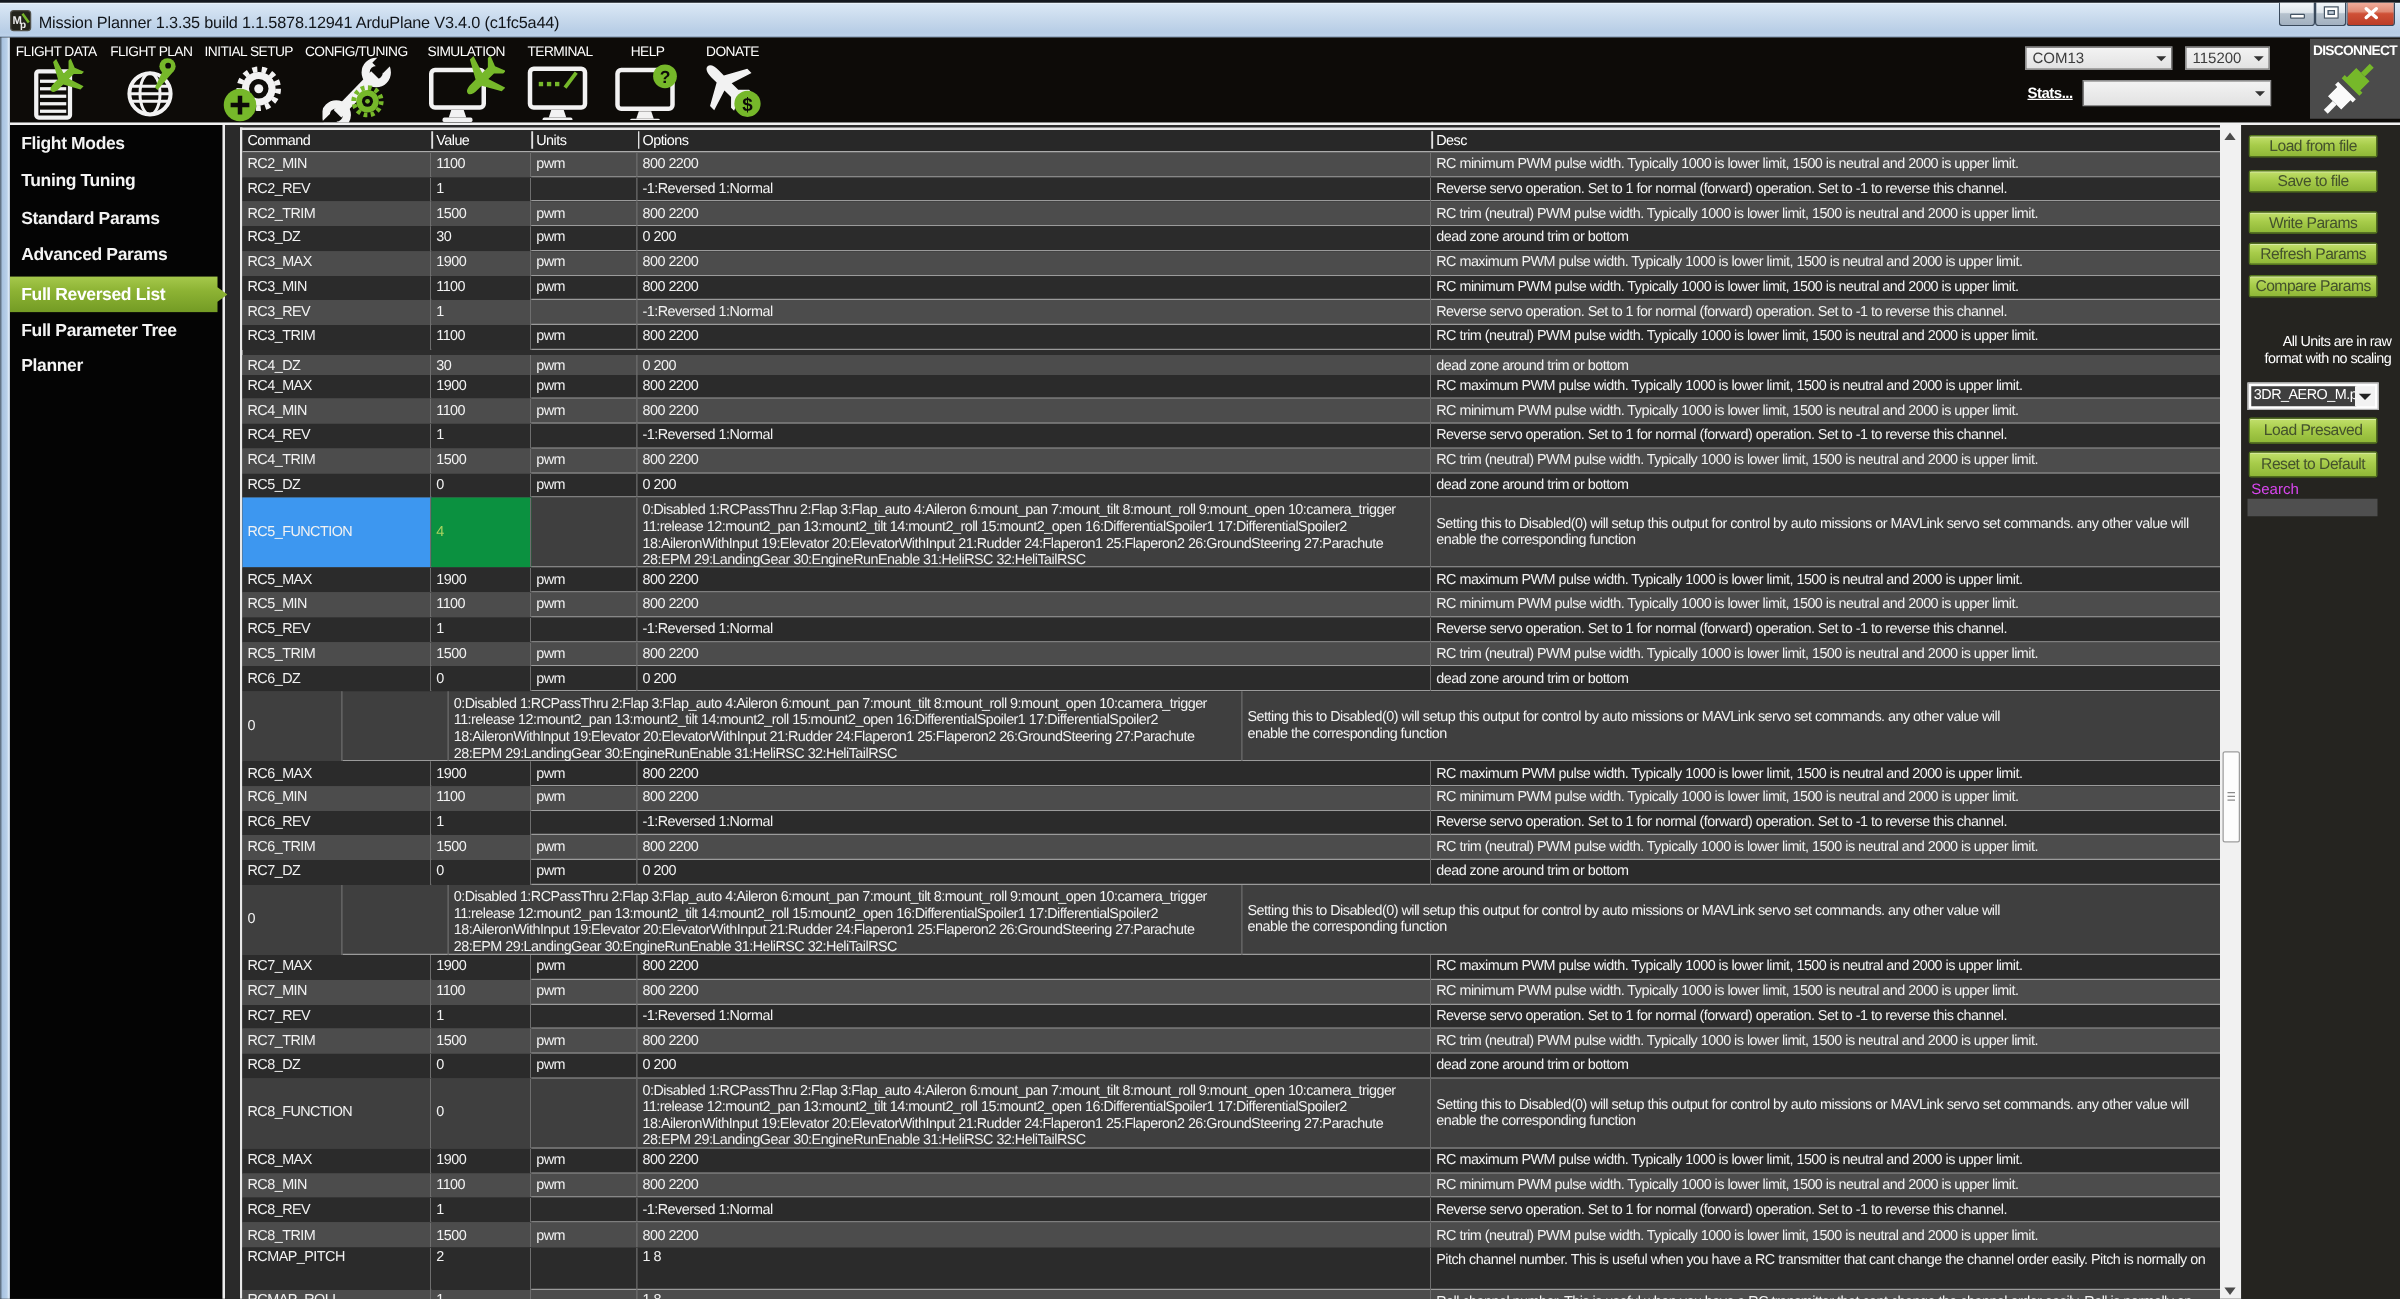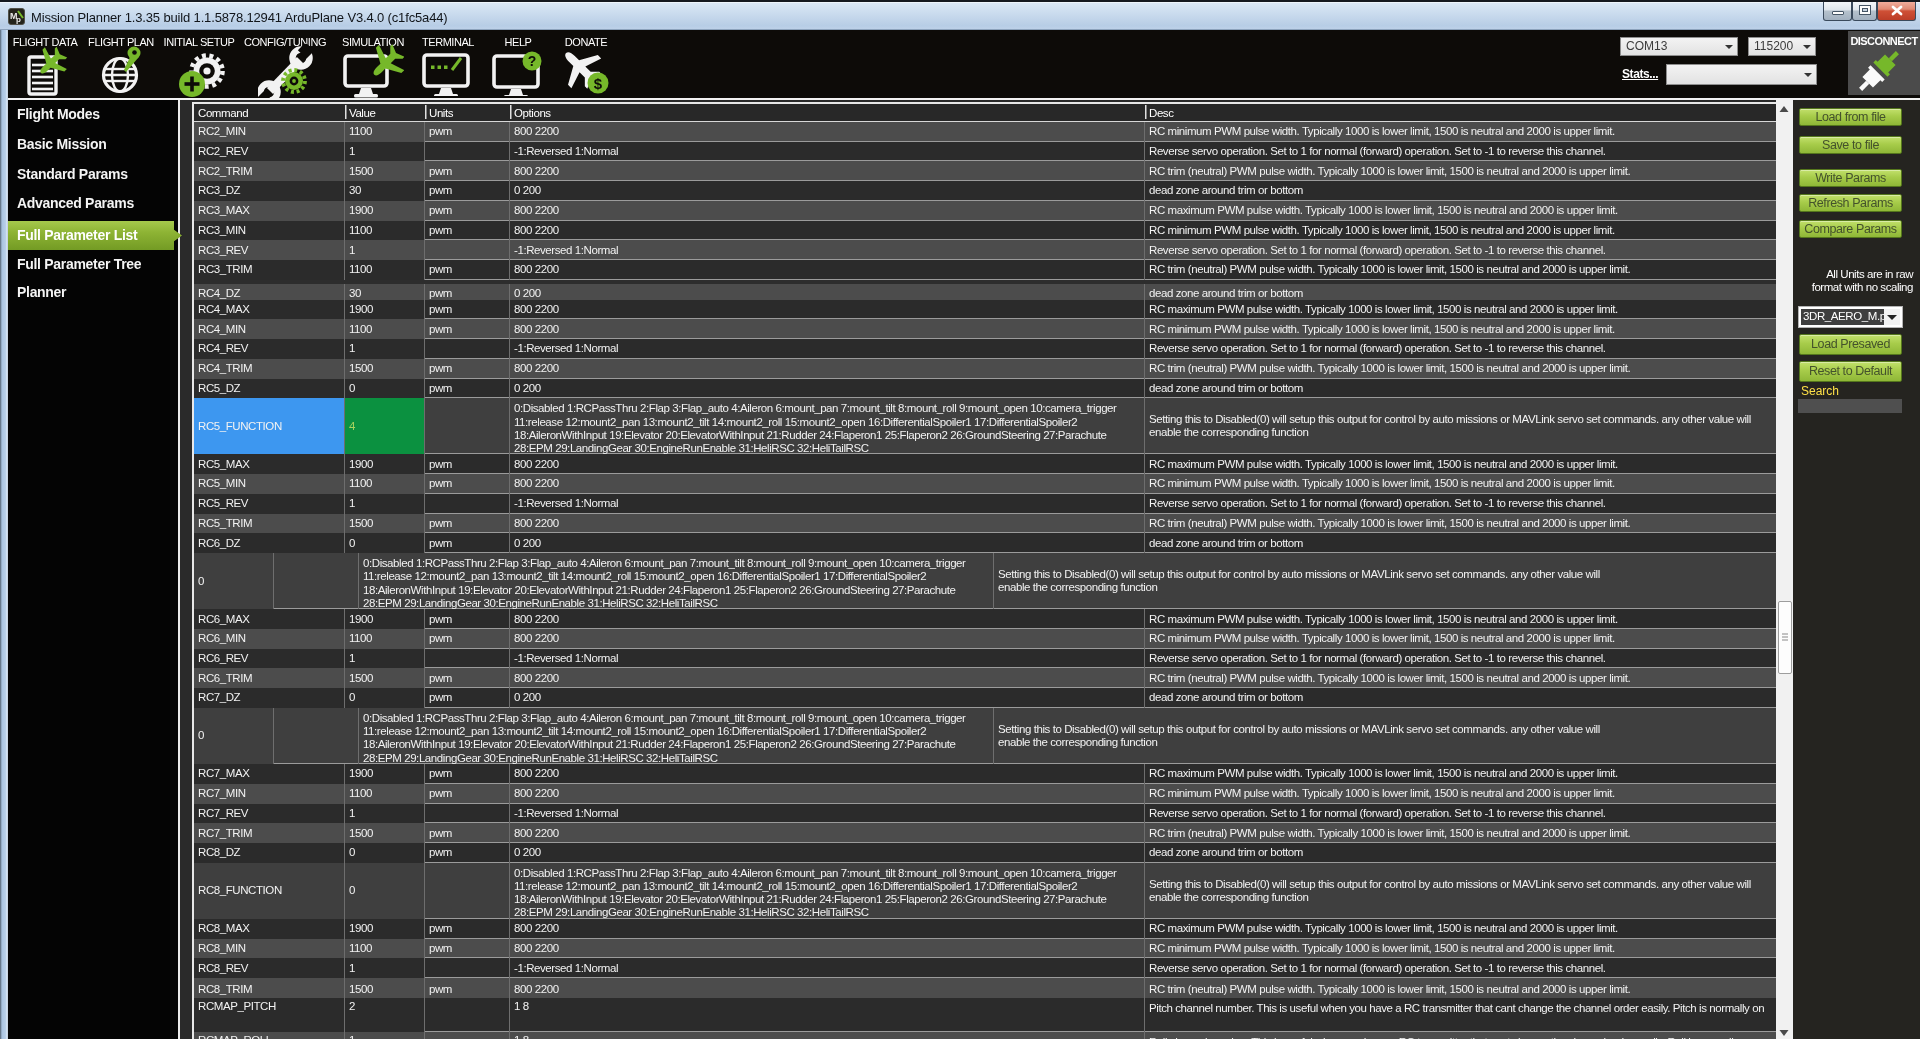--- a/index.html
+++ b/index.html
@@ -68,21 +68,21 @@
  border:1px solid #55771c;border-radius:2px;color:#44522c;font-size:12.5px;letter-spacing:-0.4px;
  text-align:center;line-height:16px;box-shadow:inset 0 1px 0 rgba(255,255,255,0.4)}
 #units {position:absolute;left:1793px;top:268px;width:120px;text-align:right;color:#fff;font-size:11.5px;letter-spacing:-0.45px;line-height:12.5px}
 #fcombo {position:absolute;left:1798px;top:306px;width:105px;height:22px;background:#fff;
  border:1px solid #b4b4b4}
 #fcombo .txt {position:absolute;left:2px;top:2px;width:84px;height:16px;background:#3f3f3f;
  color:#fff;font-size:11.5px;letter-spacing:-0.4px;line-height:15px;padding-left:2px;white-space:nowrap;overflow:hidden}
 #fcombo .btn {position:absolute;right:2px;top:2px;width:16px;height:16px;background:#f2f2f2}
 #fcombo .btn:after {content:"";position:absolute;left:3px;top:6px;width:0;height:0;
  border-left:5px solid transparent;border-right:5px solid transparent;border-top:5px solid #222}
-#searchlbl {position:absolute;left:1801px;top:384px;color:#fde047;font-size:12px}
+#searchlbl {position:absolute;left:1801px;top:384px;color:#d946ef;font-size:12px}
 #searchbox {position:absolute;left:1798px;top:399px;width:104px;height:14px;background:#4f4f4f}
 </style></head><body>
 <div id="titlebar">
  <div class="abs" style="left:8px;top:6px;width:17px;height:17px;background:#23231b;border-radius:3px;border:1px solid #51514a">
   <svg width="15" height="15" viewBox="0 0 15 15">
         <text x="1" y="10" font-size="9" font-weight="bold" fill="#e8e8e8" font-family="Liberation Sans, sans-serif">M</text>
         <text x="7" y="13" font-size="8" font-weight="bold" fill="#e8e8e8" font-family="Liberation Sans, sans-serif">p</text>
         <line x1="9" y1="2" x2="14" y2="9" stroke="#76b82a" stroke-width="2"></line>
       </svg>
  </div>
@@ -207,27 +207,27 @@
         <rect x="-2.2" y="-26" width="4.4" height="10" fill="#76b82a"></rect>
         <path d="M-10,-2 L10,-2 L10,-5.5 L7.5,-5.5 L7.5,-16 L-7.5,-16 L-7.5,-5.5 L-10,-5.5 Z" fill="#76b82a"></path>
       </g>
     </svg>
 </div>
 <div id="hline"></div>
 <div id="leftedge"></div>
 <div id="sidebar"></div>
 <div id="sideborder"></div>
 <div class="sitem" style="top:106px">Flight Modes</div>
-<div class="sitem" style="top:136px">Basic Mission</div>
+<div class="sitem" style="top:136px">Tuning Tuning</div>
 <div class="sitem" style="top:165.5px">Standard Params</div>
 <div class="sitem" style="top:195px">Advanced Params</div>
 <div class="sitem" style="top:255.5px">Full Parameter Tree</div>
 <div class="sitem" style="top:284px">Planner</div>
 <div id="selband">
-    <span>Full Parameter List</span>
+    <span>Full Reversed List</span>
   </div>
 <div id="grid"></div>
 <div id="ghead">
  <div class="hc" style="width:151px">Command</div>
     <div class="hc" style="width:80px">Value</div>
  <div class="hc" style="width:85px">Units</div>
     <div class="hc" style="width:635px">Options</div>
  <div class="hc" style="width:632px">Desc</div>
 </div>
 <div class="row" style="top:122.00px;height:19.74px;background:#4c4c4c">

